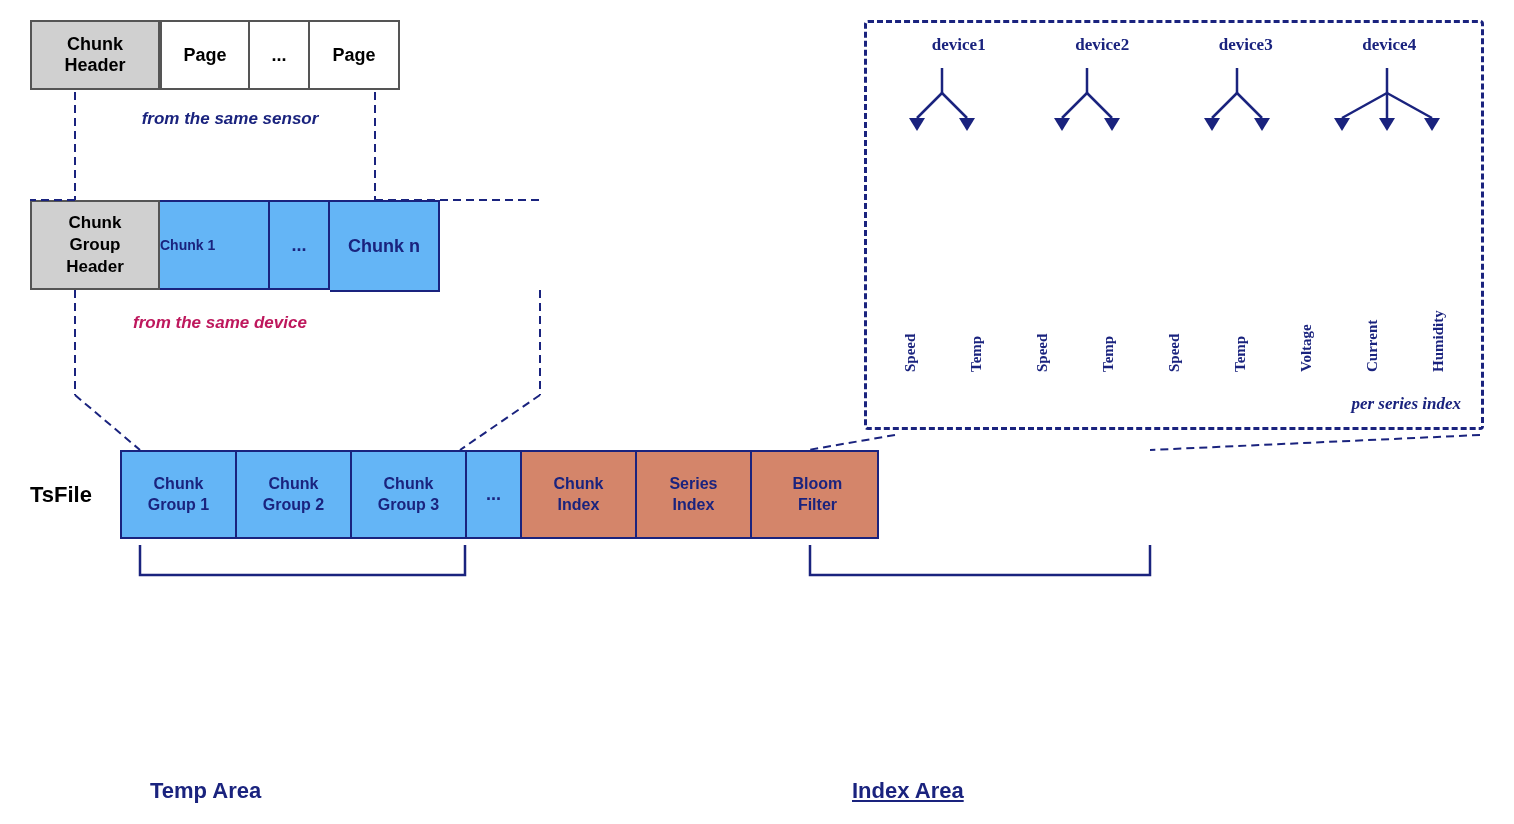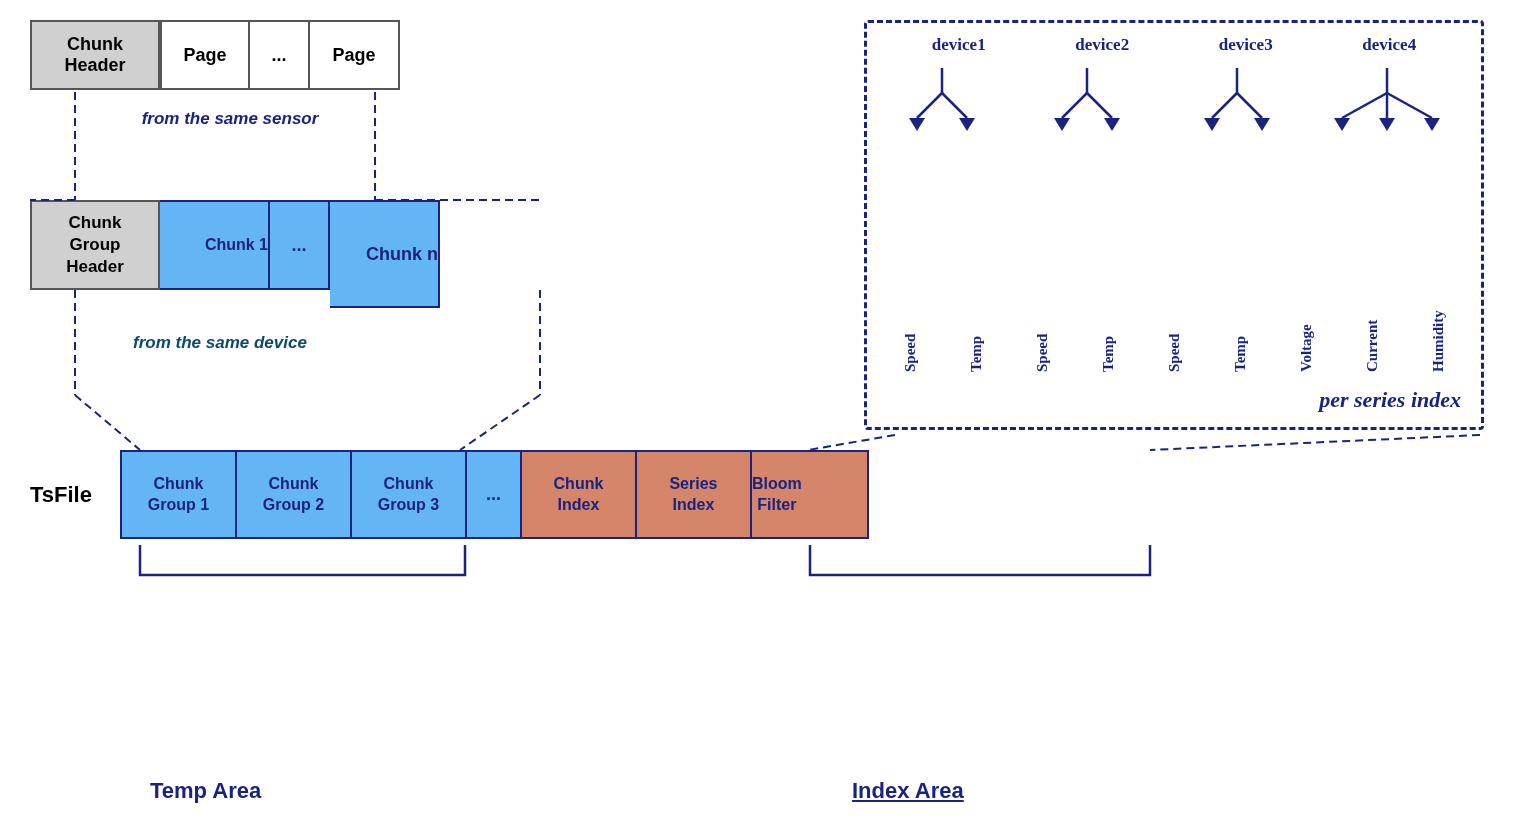--- a/index.html
+++ b/index.html
@@ -115,26 +115,26 @@
       justify-content: center;
       text-align: center;
       color: #000;
       line-height: 1.3;
     }
     .chunk-blue-box {
       border: 2px solid #1a237e;
       border-left: none;
       background: #64b5f6;
       font-weight: bold;
-      font-size: 16px;
+      font-size: 14px;
       width: 110px;
       height: 90px;
       display: flex;
       align-items: center;
-      justify-content: flex-end;
+      justify-content: flex-start;
       color: #1a237e;
     }
     .chunk-dots-box {
       border: 2px solid #1a237e;
       border-left: none;
       background: #64b5f6;
       font-weight: bold;
       font-size: 18px;
       width: 60px;
       height: 90px;
@@ -143,40 +143,39 @@
       justify-content: center;
       color: #1a237e;
     }
     .chunk-n-box {
       border: 2px solid #1a237e;
       border-left: none;
       background: #64b5f6;
       font-weight: bold;
       font-size: 18px;
       width: 110px;
-      height: 108px;
-      display: flex;
-      align-items: center;
-      justify-content: flex-end;
+      height: 92px;
+      display: flex;
+      align-items: center;
+      justify-content: center;
       color: #1a237e;
     }
 
     
     .from-same-device {
       position: absolute;
       top: 312px;
       left: 100px;
       font-style: italic;
       font-weight: bold;
       font-size: 17px;
-      color: #0c4a6e;
+      color: #be185d;
       text-align: center;
       width: 240px;
       line-height: 1.3;
-      margin-top: 20px;
     }
 
     
     .bottom-section {
       position: absolute;
       top: 450px;
       left: 30px;
       display: flex;
       align-items: center;
       gap: 16px;
@@ -230,27 +229,29 @@
       align-items: center;
       justify-content: center;
       text-align: center;
       color: #1a237e;
       line-height: 1.3;
     }
     .index-box-last {
       background: #d4856a;
       font-weight: bold;
       font-size: 16px;
-      width: 115px;
+      width: 125px;
       height: 85px;
       display: flex;
       align-items: center;
-      text-align: center;
-      color: #1a237e;
-      line-height: 1.3;
+      justify-content: center;
+      text-align: center;
+      color: #1a237e;
+      line-height: 1.3;
+      padding-left: 6px;
     }
 
     
     .data-area-label {
       position: absolute;
       bottom: 20px;
       left: 150px;
       font-weight: bold;
       font-size: 22px;
       color: #1a237e;
@@ -291,21 +292,21 @@
       font-weight: bold;
       color: #1a237e;
     }
 
     .per-series-label {
       position: absolute;
       bottom: 12px;
       right: 20px;
       font-style: italic;
       font-weight: bold;
-      font-size: 22px;
+      font-size: 17px;
       color: #1a237e;
       text-align: right;
       line-height: 1.3;
     }
 
     
     .sensor-labels {
       position: absolute;
       bottom: 55px;
       left: 10px;

